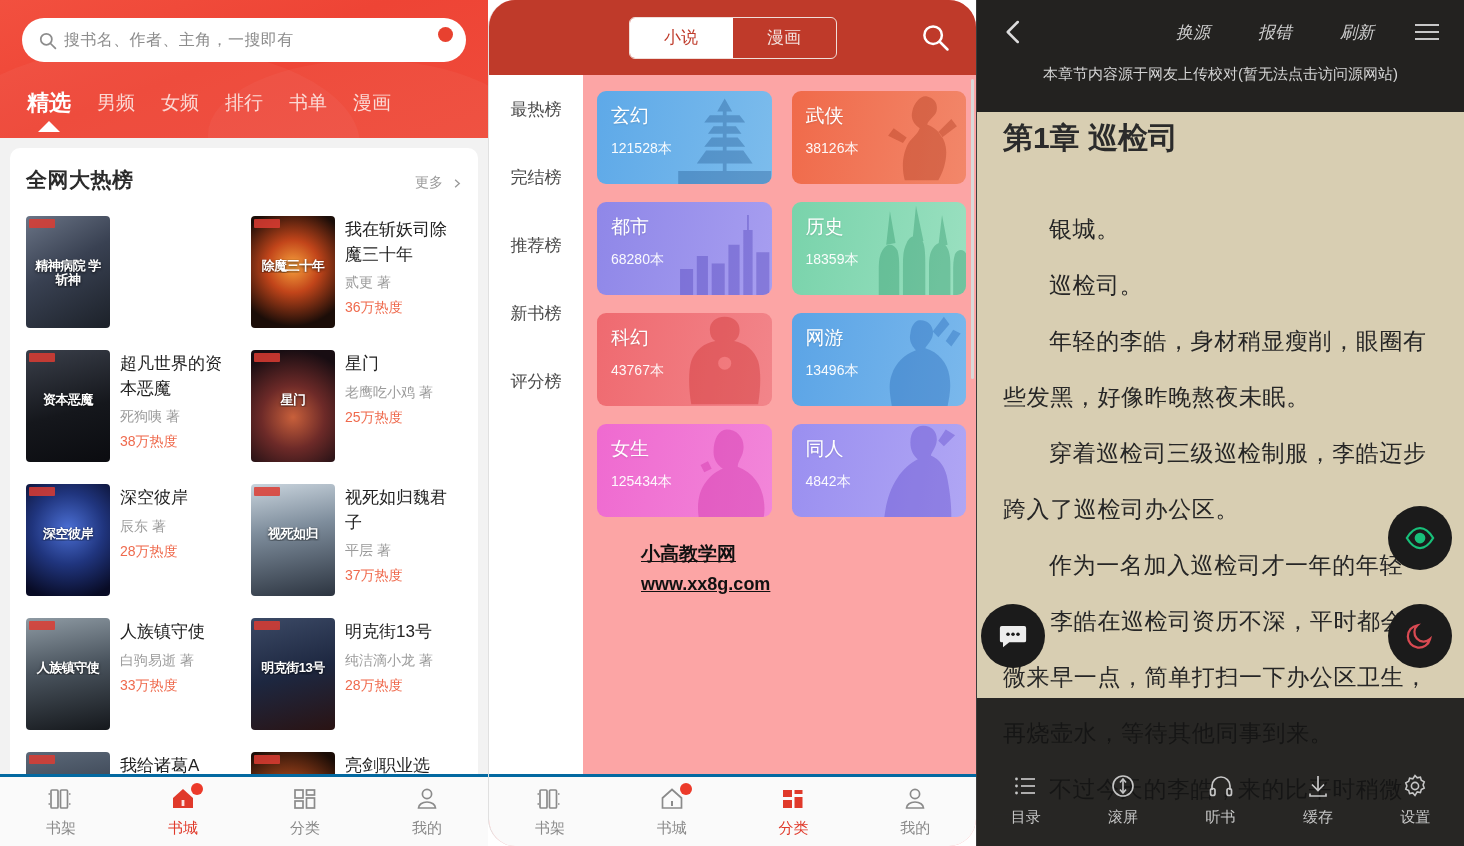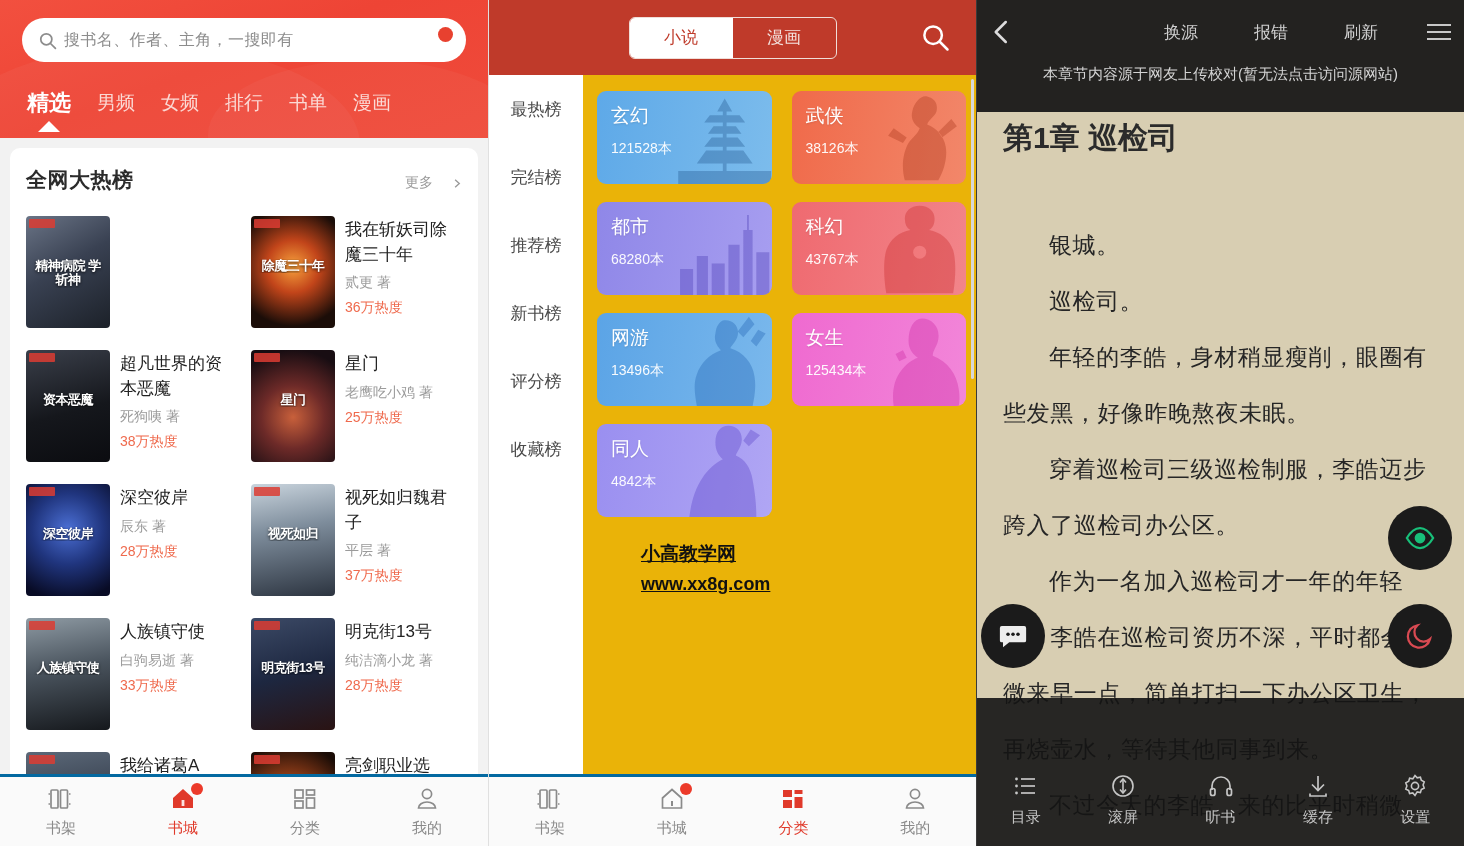--- a/index.html
+++ b/index.html
@@ -57,21 +57,21 @@
   }
   .p1-body {
     position: absolute; top: 138px; left: 0; right: 0; bottom: 72px;
     background: #f2f2f2; padding: 10px 10px 0 10px; overflow: hidden;
   }
   .card {
     background: #fff; border-radius: 10px; padding: 18px 16px 8px 16px;
   }
   .card-head { display: flex; align-items: baseline; justify-content: space-between; }
   .card-title { font-size: 21px; font-weight: bold; color: #2b2b2b; letter-spacing: .5px; }
-  .card-more { font-size: 14px; color: #9a9a9a; display:flex; align-items:center; gap:18px; }
+  .card-more { font-size: 14px; color: #9a9a9a; display:flex; align-items:center; gap:8px; }
   .book-grid {
     display: grid; grid-template-columns: 1fr 1fr; column-gap: 14px; row-gap: 0px;
     margin-top: 12px;
   }
   .book { display: flex; gap: 10px; padding: 10px 0 12px 0; }
   .cover {
     width: 84px; height: 112px; flex: 0 0 84px; border-radius: 4px;
     position: relative; overflow: hidden; background: #2a2f3a;
   }
   .cover .tagdot {
@@ -96,21 +96,21 @@
   .c10 { background: radial-gradient(circle at 45% 50%, #e2913e 0%, #8a3a17 45%, #1a0c06 90%); }
   .binfo { flex: 1 1 auto; min-width: 0; padding-top: 2px; }
   .bname {
     font-size: 17px; color: #222; line-height: 1.45; font-weight: 500;
     overflow: hidden; display: -webkit-box; -webkit-line-clamp: 2; -webkit-box-orient: vertical;
   }
   .bauth { font-size: 14px; color: #9b9b9b; margin-top: 7px; }
   .bheat { font-size: 14px; color: #ef6a4d; margin-top: 7px; }
 
   
-  .p2 { background: #eab308; border-left: 1px solid #e0e0e0; }
+  .p2 { background: #fca5a5; border-left: 1px solid #e0e0e0; border-radius: 27px; }
   .p2-header {
     position: absolute; top: 0; left: 0; right: 0; height: 75px;
     background: #bf3a2a; display: flex; align-items: center; justify-content: center;
   }
   .seg {
     width: 208px; height: 42px; border-radius: 6px; border: 1px solid #f0ded9;
     display: flex; overflow: hidden;
   }
   .seg div {
     flex: 1; display: flex; align-items: center; justify-content: center;
@@ -183,32 +183,32 @@
     background: #ec3a2a; top: -2px; right: -6px;
   }
 
   
   .p3 { background: #d9cfb3; border-left: 1px solid #3a3a3a; }
   .reader-page {
     position: absolute; inset: 0; background: #d8ceb2;
     padding: 118px 26px 0 26px;
   }
   .chapter-title {
-    font-size: 30px; font-weight: bold; color: #2b2b2b; margin-bottom: 58px;
+    font-size: 30px; font-weight: bold; color: #2b2b2b; margin-bottom: 42px;
   }
   .reader-text p {
     font-size: 23px; line-height: 56px; color: #262626; text-indent: 2em;
     letter-spacing: .6px;
   }
   .p3-topbar {
     position: absolute; top: 0; left: 0; right: 0; height: 112px;
     background: rgba(20,20,20,0.93); z-index: 5;
   }
   .p3-topnav {
-    height: 64px; display: flex; align-items: center; padding: 0 10px; gap: 8px;
+    height: 64px; display: flex; align-items: center; padding: 0 22px; gap: 0; font-style: italic;
   }
   .p3-back { width: 30px; height: 30px; flex: 0 0 30px; }
   .p3-topnav .grow { flex: 1 1 auto; }
   .p3-act {
     font-size: 17px; color: #cfcfcf; padding: 0 24px; white-space: nowrap;
   }
   .p3-burger { width: 30px; height: 22px; margin-left: 14px; flex: 0 0 30px; }
   .p3-notice {
     font-size: 15px; color: #d4d4d4; text-align: center; padding: 0 12px;
     line-height: 20px;
@@ -451,21 +451,20 @@
       </svg>
     </div>
 
     <div class="p2-body">
       <div class="p2-side">
         <div class="p2-side-item">最热榜</div>
         <div class="p2-side-item">完结榜</div>
         <div class="p2-side-item">推荐榜</div>
         <div class="p2-side-item">新书榜</div>
         <div class="p2-side-item">评分榜</div>
-        <div class="p2-side-item">收藏榜</div>
       </div>
 
       <div class="p2-main">
         <div class="cat-grid">
           <div class="cat cat0">
             <div class="cn">玄幻</div>
             <div class="cc">121528本</div>
             <svg class="silho" viewBox="0 0 100 100" preserveAspectRatio="xMaxYMax meet">
                 <path fill="#14477e" d="M50 8 L58 22 L42 22 Z M34 26 h32 l6 8 H28 Z M38 38 h24 l6 8 H32 Z M36 50 h28 l8 10 H28 Z M30 64 h40 l10 14 H20 Z M0 86 h100 v14 H0 Z M48 22 h4 v64 h-4 Z"></path>
               </svg>
@@ -475,20 +474,27 @@
             <div class="cc">38126本</div>
             <svg class="silho" viewBox="0 0 100 100" preserveAspectRatio="xMaxYMax meet">
                 <path fill="#9c2a0f" d="M58 6 c8 2 12 8 10 16 c-2 6-8 8-10 14 c10 4 18 12 20 24 c2 12-2 26-8 36 H34 c-4-14-2-30 4-40 c4-6 10-10 12-16 c-6-4-10-10-8-18 c2-10 10-18 16-16 Z M22 40 l14 10 l-4 6 l-16-8 Z M84 30 l-14 14 l4 6 l16-12 Z"></path>
               </svg>
           </div>
           <div class="cat cat2">
             <div class="cn">都市</div>
             <div class="cc">68280本</div>
             <svg class="silho" viewBox="0 0 100 100" preserveAspectRatio="xMaxYMax meet">
                 <path fill="#3b2aa8" d="M2 72 h14 v28 H2 Z M20 58 h12 v42 H20 Z M36 66 h14 v34 H36 Z M54 46 h12 v54 H54 Z M70 30 h10 v70 H70 Z M84 54 h14 v46 H84 Z M74 14 h2 v16 h-2 Z"></path>
+              </svg>
+          </div>
+          <div class="cat cat3">
+            <div class="cn">历史</div>
+            <div class="cc">18359本</div>
+            <svg class="silho" viewBox="0 0 100 100" preserveAspectRatio="xMaxYMax meet">
+                <path fill="#148053" d="M10 52 c4-8 12-8 16 0 c2 6 2 14 2 22 v26 H6 V74 c0-8 0-16 4-22 Z M36 44 c4-10 14-10 18 0 c2 6 2 16 2 24 v32 H32 V68 c0-8 0-16 4-24 Z M64 50 c4-8 13-8 16 0 c3 6 3 14 3 22 v28 H60 V72 c0-8 0-16 4-22 Z M88 56 c3-6 10-6 12 0 v44 H86 V76 c0-8 0-14 2-20 Z M18 10 l6 34 l-10 2 Z M46 4 l8 38 l-12 2 Z M74 14 l6 32 l-10 2 Z"></path>
               </svg>
           </div>
           <div class="cat cat4">
             <div class="cn">科幻</div>
             <div class="cc">43767本</div>
             <svg class="silho" viewBox="0 0 100 100" preserveAspectRatio="xMaxYMax meet">
                 <path fill="#c01a1a" d="M50 4 c10 0 16 6 16 14 c0 6-2 10-6 12 c12 2 22 10 26 22 c3 10 3 28 0 46 H14 c-3-18-3-36 0-46 c4-12 14-20 26-22 c-4-2-6-6-6-12 c0-8 6-14 16-14 Z"></path>
                 <circle cx="50" cy="54" r="7" fill="#f07070"></circle>
               </svg>
           </div>

